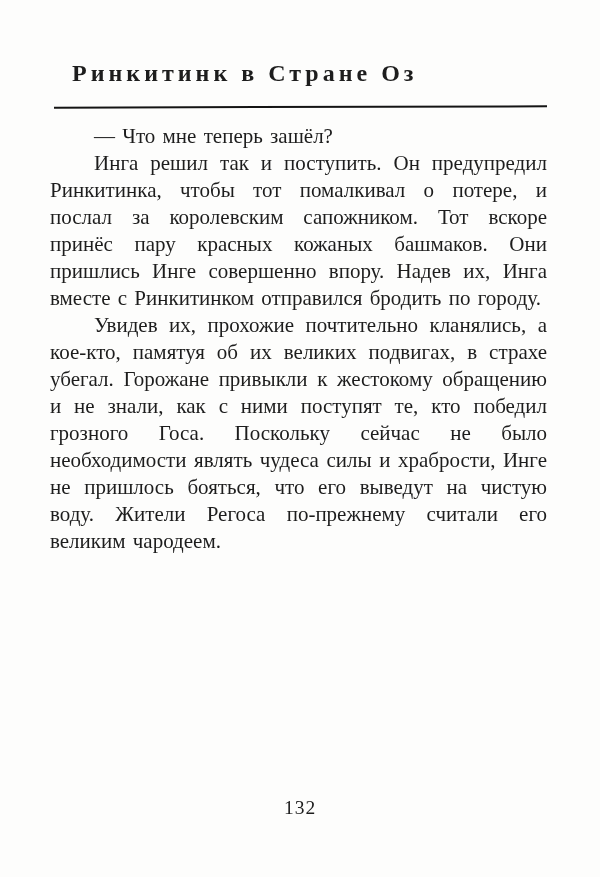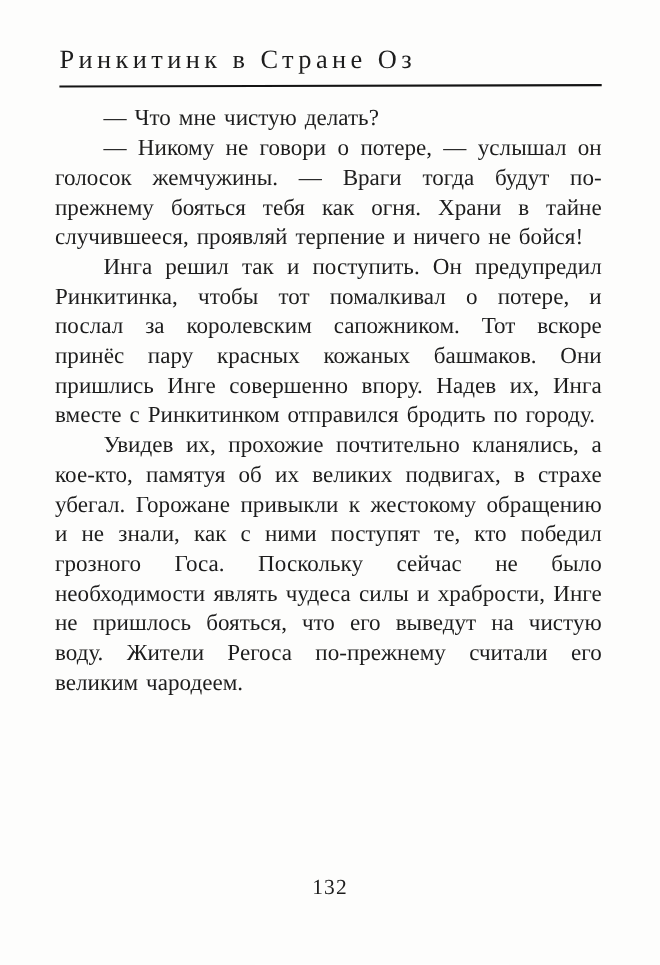--- a/index.html
+++ b/index.html
@@ -15,23 +15,23 @@
     box-sizing: border-box;
     padding: 42px 53px 0 50px;
     font-family: "Liberation Serif", "DejaVu Serif", serif;
     color: #1d1d1d;
     overflow: hidden;
   }
   .running-header {
     margin: 0 0 0 4px;
   }
   .running-header h1 {
-    margin: 0;
+    margin: 18px;
     font-size: 24px;
-    font-weight: normal;
+    font-weight: bold;
     letter-spacing: 4px;
     line-height: 1.15;
     white-space: nowrap;
   }
   .header-rule {
     height: 0;
     border: none;
     border-top: 2px solid #141414;
     margin: 7px 0 0 0;
     transform: rotate(-0.15deg);
@@ -62,21 +62,20 @@
 <body>
 
 <div class="page">
 
   <header class="running-header">
     <h1>Ринкитинк в Стране Оз</h1>
     <hr class="header-rule">
   </header>
 
   <main class="page-body">
-    <p>— Что мне чистую делать?</p>
-    <p>— Никому не говори о потере, — услышал он голосок жемчужины. — Враги тогда будут по-прежнему бояться тебя как огня. Храни в тайне случившееся, проявляй терпение и ничего не бойся!</p>
+    <p>— Что мне теперь зашёл?</p>
     <p>Инга решил так и поступить. Он предупредил Ринкитинка, чтобы тот помалкивал о потере, и послал за королевским сапожником. Тот вскоре принёс пару красных кожаных башмаков. Они пришлись Инге совершенно впору. Надев их, Инга вместе с Ринкитинком отправился бродить по городу.</p>
     <p>Увидев их, прохожие почтительно кланялись, а кое-кто, памятуя об их великих подвигах, в страхе убегал. Горожане привыкли к жестокому обращению и не знали, как с ними поступят те, кто победил грозного Госа. Поскольку сейчас не было необходимости являть чудеса силы и храбрости, Инге не пришлось бояться, что его выведут на чистую воду. Жители Регоса по-прежнему считали его великим чародеем.</p>
   </main>
 
   <div class="folio">132</div>
 
 </div>
 
 </body></html>

